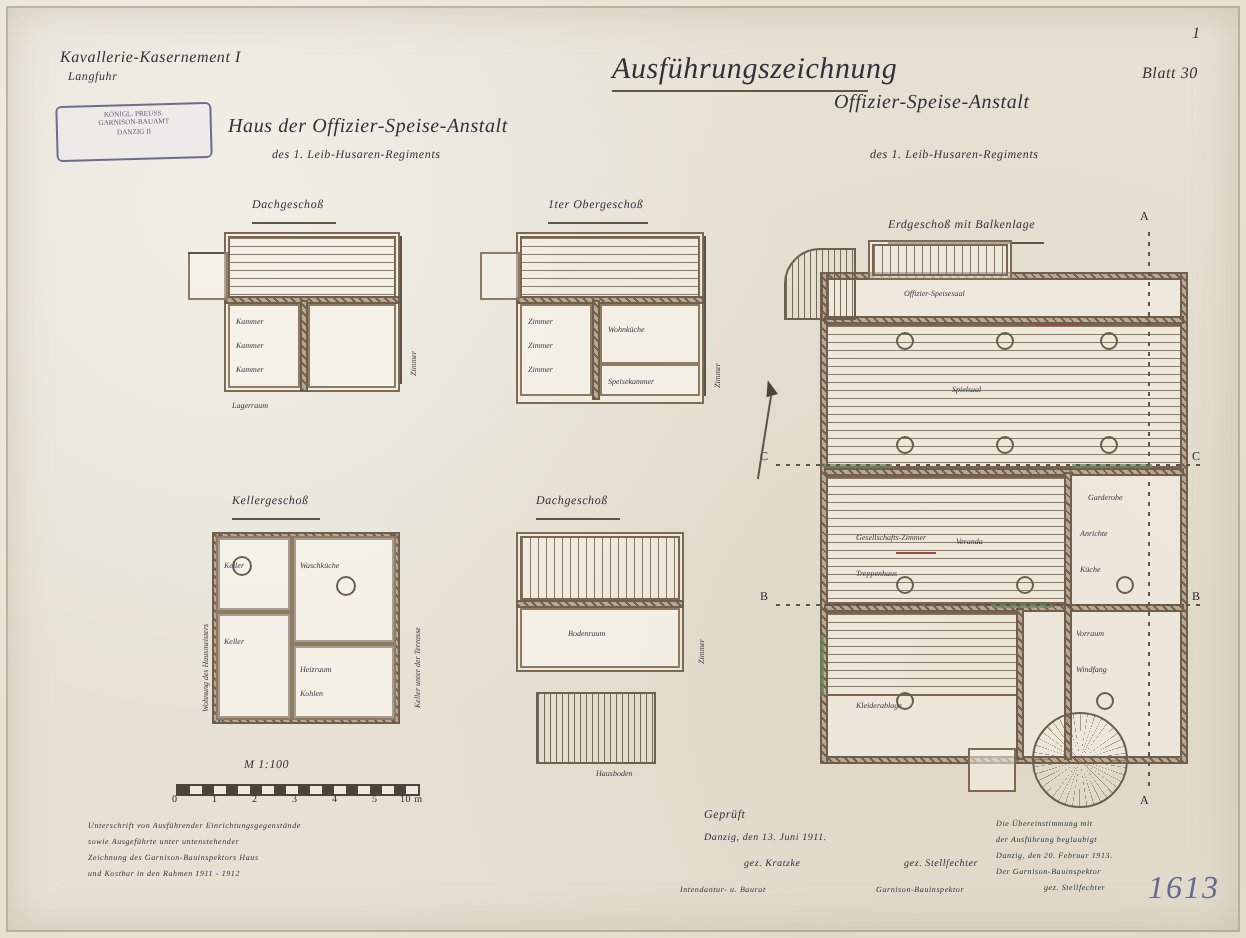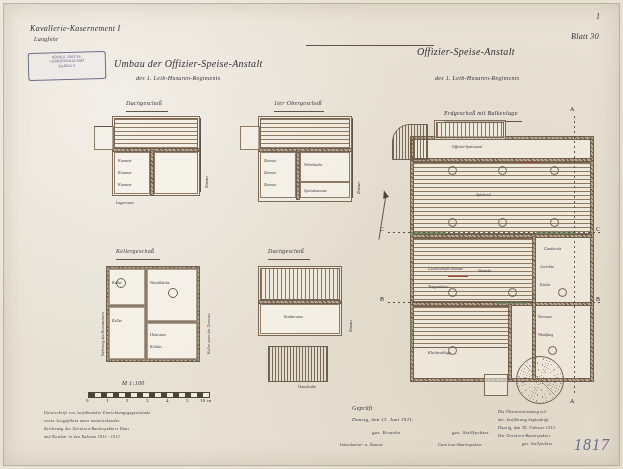--- a/index.html
+++ b/index.html
@@ -140,32 +140,33 @@
 </style>
 </head>
 <body>
 
 <div id="sheet">
   <div class="paper-edge"></div>
 
   <div class="ink script md" style="left:30px;top:24px;">Kavallerie-Kasernement I</div>
   <div class="ink script sm" style="left:34px;top:36px;">Langfuhr</div>
 
+  <div class="ink script xxl" style="left:306px;top:27px;">Ausführungszeichnung</div>
   <div class="thinline" style="left:306px;top:45px;width:128px;height:0.8px;"></div>
 
   <div class="ink script md" style="left:571px;top:32px;">Blatt 30</div>
   <div class="ink script md" style="left:596px;top:12px;">1</div>
 
   <div class="stamp" style="left:28px;top:52px;width:74px;height:22px;">
     <div style="white-space:pre-line;">KÖNIGL. PREUSS.
 GARNISON-BAUAMT
 DANZIG II</div>
   </div>
 
-  <div class="ink script lg" style="left:114px;top:58px;">Umbau der Offizier-Speise-Anstalt</div>
+  <div class="ink script lg" style="left:114px;top:58px;">Haus der Offizier-Speise-Anstalt</div>
   <div class="ink script sm" style="left:136px;top:75px;">des 1. Leib-Husaren-Regiments</div>
 
   <div class="ink script lg" style="left:417px;top:46px;">Offizier-Speise-Anstalt</div>
   <div class="ink script sm" style="left:435px;top:75px;">des 1. Leib-Husaren-Regiments</div>
 
   <div class="plan" style="left:88px;top:100px;width:120px;height:120px;">
     <div class="ink script sm" style="left:38px;top:0px;">Dachgeschoß</div>
     <div class="thinline" style="left:38px;top:11px;width:42px;height:0.6px;"></div>
 
     <div class="room" style="left:24px;top:16px;width:86px;height:78px;"></div>
@@ -346,14 +347,14 @@
   <div class="ink script xs" style="left:452px;top:430px;">gez. Stellfechter</div>
   <div class="ink script tiny" style="left:340px;top:442px;">Intendantur- u. Baurat</div>
   <div class="ink script tiny" style="left:438px;top:442px;">Garnison-Bauinspektor</div>
 
   <div class="ink script tiny" style="left:498px;top:409px;">Die Übereinstimmung mit</div>
   <div class="ink script tiny" style="left:498px;top:417px;">der Ausführung beglaubigt</div>
   <div class="ink script tiny" style="left:498px;top:425px;">Danzig, den 20. Februar 1913.</div>
   <div class="ink script tiny" style="left:498px;top:433px;">Der Garnison-Bauinspektor</div>
   <div class="ink script tiny" style="left:522px;top:441px;">gez. Stellfechter</div>
 
-  <div class="numstamp" style="left:574px;top:436px;">1817</div>
+  <div class="numstamp" style="left:574px;top:436px;">1613</div>
 </div>
 
 </body></html>

